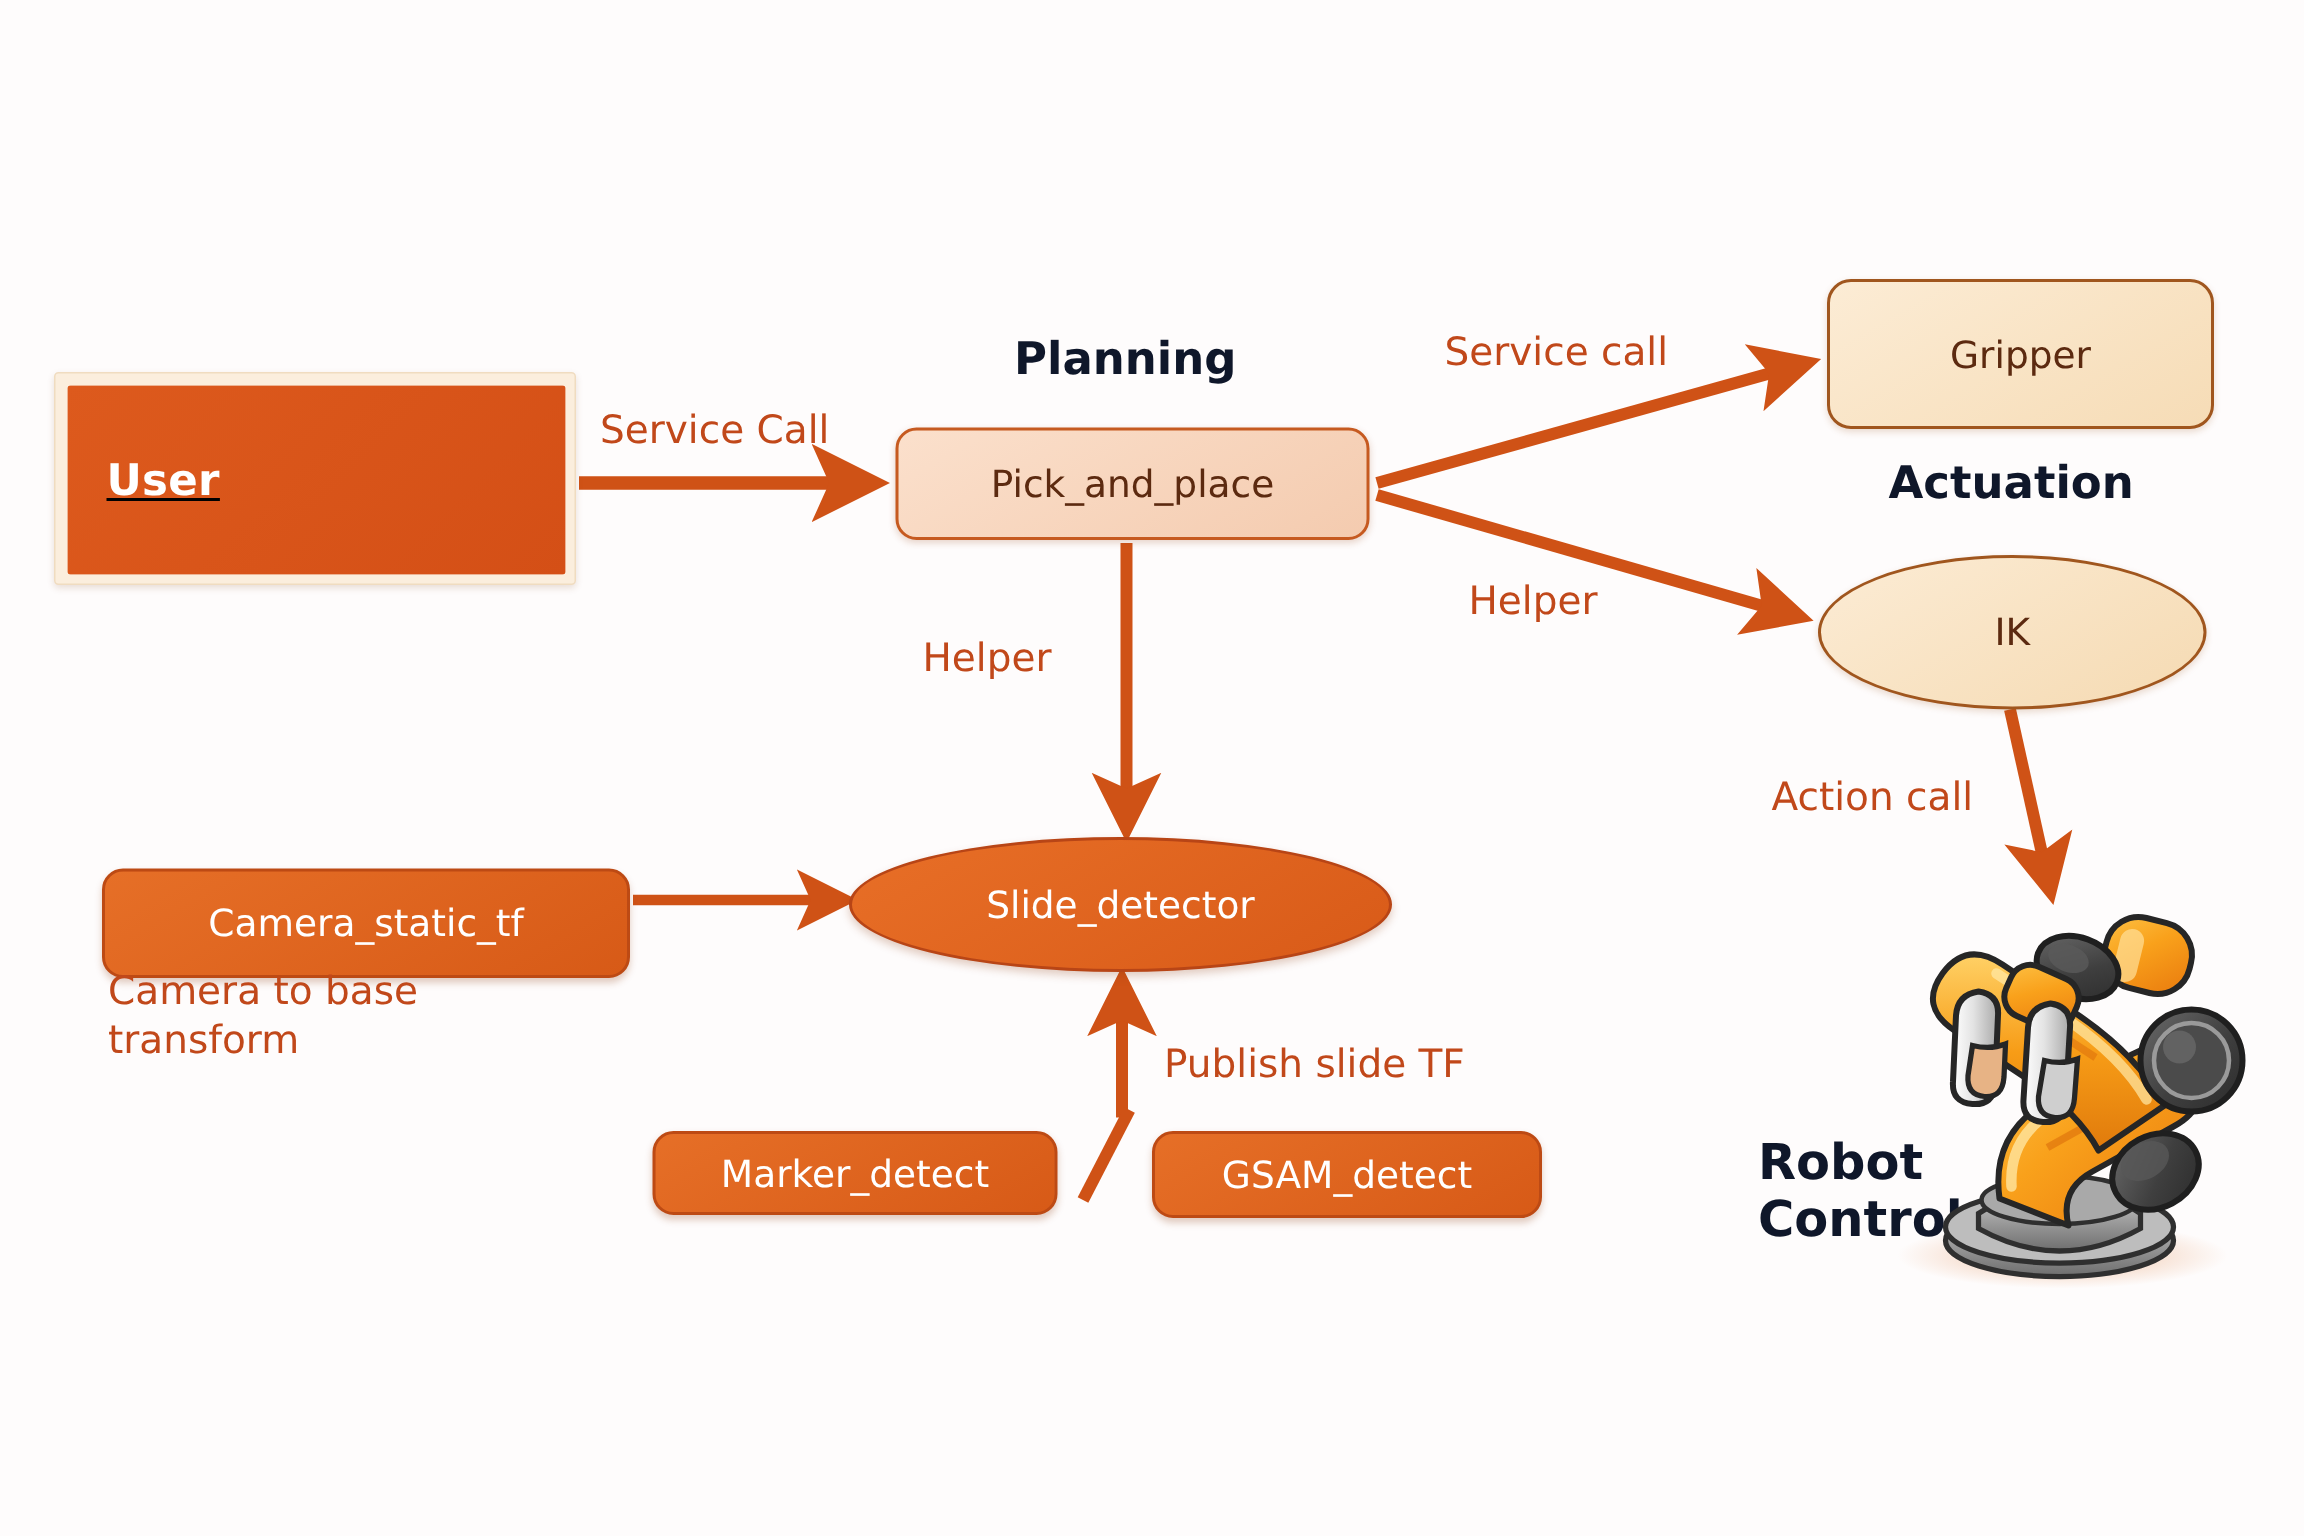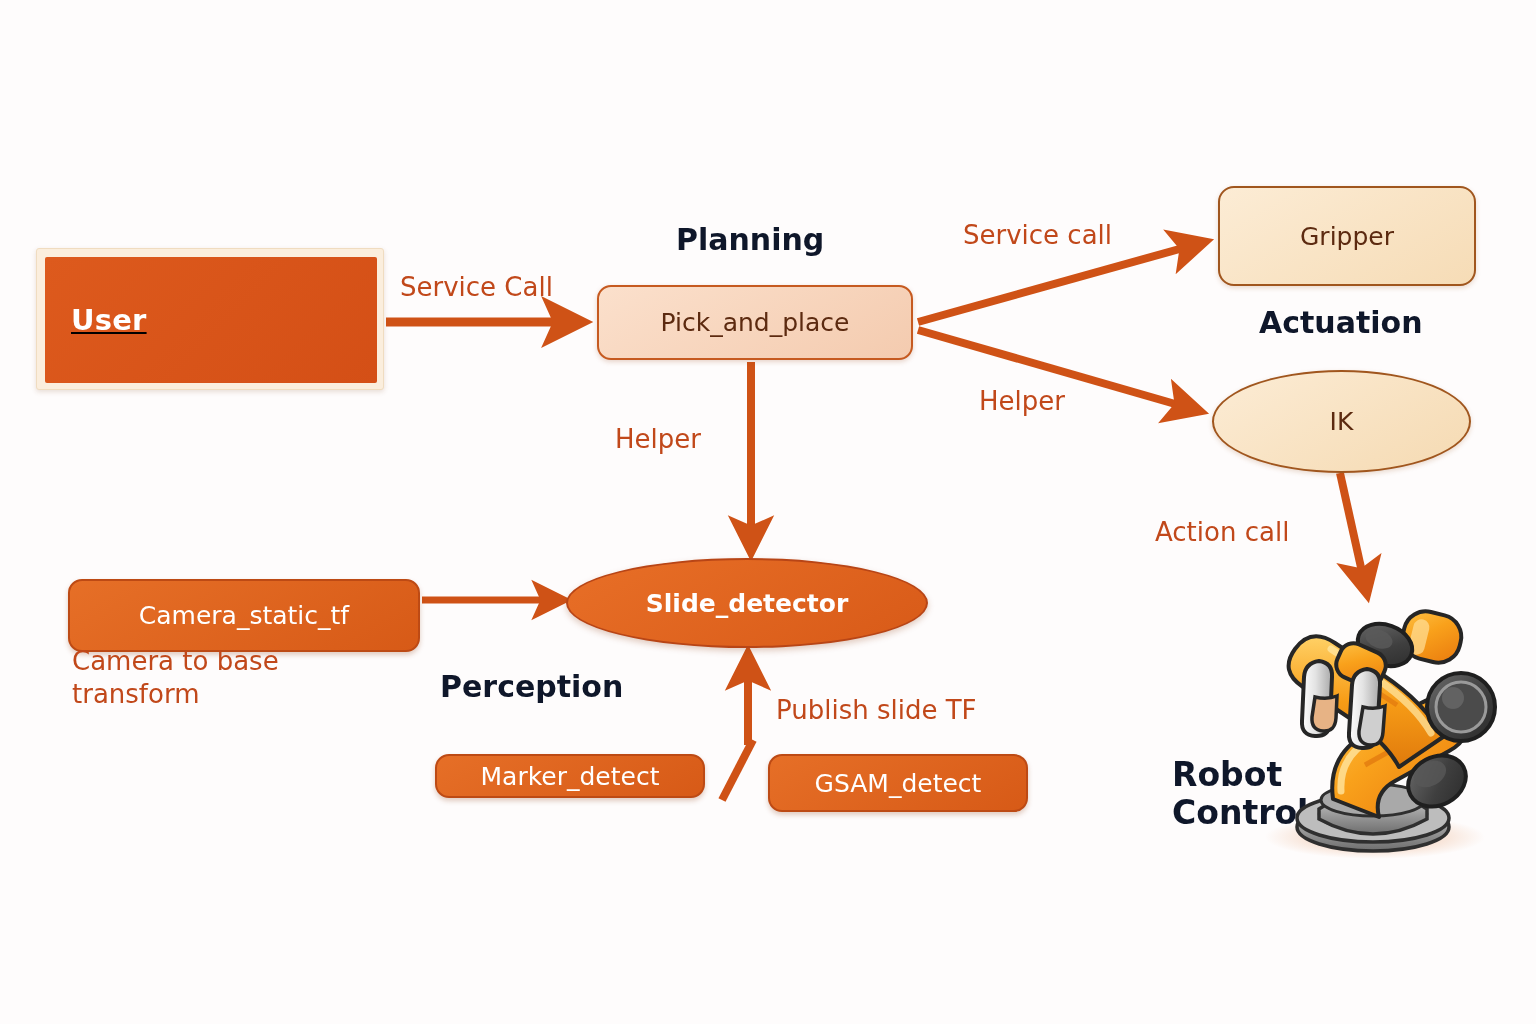--- a/index.html
+++ b/index.html
@@ -123,37 +123,36 @@
     width: 362px; height: 90px;
     background: #e2641f;
     background-image: linear-gradient(150deg, #e86f27 0%, #d85a18 100%);
     border: 2px solid #b84516;
     border-radius: 50%;
     box-shadow: 0 3px 6px rgba(140,60,15,0.25);
   }
   #slide-detector span {
     color: #ffffff;
     font-size: 25px;
-    font-weight: bold;
   }
   
   .orange-pill {
     background: #df641f;
     background-image: linear-gradient(150deg, #e66f27 0%, #d75a17 100%);
     border: 2px solid #bd4a14;
     border-radius: 14px;
     box-shadow: 0 3px 5px rgba(140,60,15,0.25);
     margin-top: 16px;
   }
   .orange-pill span {
     color: #ffffff;
     font-size: 25px;
   }
   #camera-static-tf { left: 68px;  top: 563px; width: 352px; height: 73px; }
-  #marker-detect    { left: 435px; top: 738px; width: 270px; height: 44px; }
+  #marker-detect    { left: 435px; top: 738px; width: 270px; height: 56px; }
   #gsam-detect      { left: 768px; top: 738px; width: 260px; height: 58px; }
 
   
   .label {
     position: absolute;
     color: #c1481a;
     font-size: 26px;
     white-space: nowrap;
   }
   .group-heading {
@@ -171,21 +170,21 @@
     font-size: 33px;
     line-height: 1.16;
     white-space: normal;
     width: 170px;
   }
 
   #label-service-call-1 { left: 400px;  top: 272px; }
   #label-service-call-2 { left: 963px;  top: 220px; }
   #label-helper-1       { left: 615px;  top: 424px; }
   #label-helper-2       { left: 979px;  top: 386px; }
-  #label-action-call    { left: 1155px; top: 517px; }
+  #label-action-call    { left: 1181px; top: 517px; }
   #label-publish-tf     { left: 776px;  top: 695px; }
   #label-camera-note {
     left: 72px; top: 645px;
     width: 250px;
     white-space: normal;
     line-height: 1.28;
   }
 
   
   #robot-arm {
@@ -268,21 +267,20 @@
   <div class="node orange-pill" id="marker-detect">
     <span>Marker_detect</span>
   </div>
 
   <div class="node orange-pill" id="gsam-detect">
     <span>GSAM_detect</span>
   </div>
 
   <div class="group-heading" id="label-planning">Planning</div>
   <div class="group-heading" id="label-actuation">Actuation</div>
-  <div class="group-heading" id="label-perception">Perception</div>
   <div class="group-heading" id="label-robot-control">
     <div>Robot</div>
     <div>Control</div>
   </div>
 
   <div class="label" id="label-service-call-1">Service Call</div>
   <div class="label" id="label-service-call-2">Service call</div>
   <div class="label" id="label-helper-1">Helper</div>
   <div class="label" id="label-helper-2">Helper</div>
   <div class="label" id="label-action-call">Action call</div>

